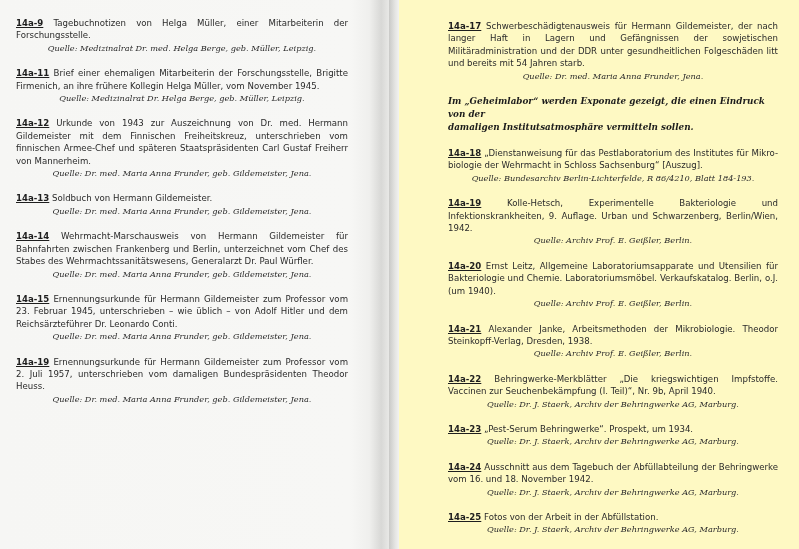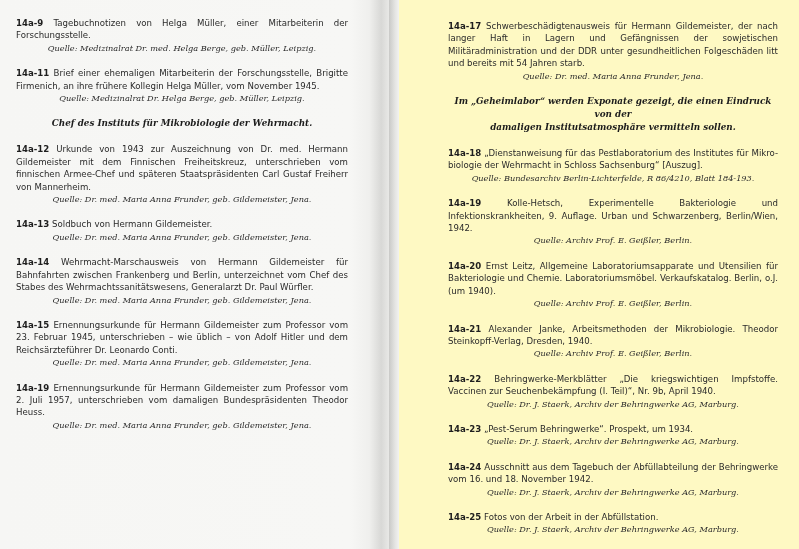--- a/index.html
+++ b/index.html
@@ -20,40 +20,39 @@
     background: linear-gradient(to right, #c9c9c7, #e4e4e2 60%, #f2f2f0);
   }
   .page-right {
     position: relative; width: 400px; height: 549px;
     background: #fef9c3;
   }
   .col { position: absolute; font-size: 8.6px; line-height: 12.4px; }
   .page-left .col { left: 16px; top: 17px; width: 332px; }
   .page-right .col { left: 49px; top: 20px; width: 330px; }
   .entry { margin-bottom: 13px; text-align: justify; }
-  .entry .num { font-weight: bold; color: #1e1e1e; }
+  .entry .num { font-weight: bold; color: #1e1e1e; text-decoration: underline; }
   .source { font-family: "DejaVu Serif", serif; font-style: italic; font-size: 8.2px; display: block; text-align: center; }
   .heading {
     font-family: "DejaVu Serif", serif; font-style: italic; font-weight: bold;
     font-size: 8.8px; line-height: 13px; margin-bottom: 13px; color: #1c1c1c;
   }
-  .heading span { display: block; text-align: center; }
+  .heading span { display: block; }
 </style>
 </head>
 <body>
 
 <div class="spread">
   <div class="page-left">
     <div class="col">
       <div id="left-a">
           <div class="entry"><span class="num">14a-9</span> <span>Tagebuchnotizen von Helga Müller, einer Mitarbeiterin der Forschungs­stelle.</span><span class="source">Quelle: Medizinalrat Dr. med. Helga Berge, geb. Müller, Leipzig.</span></div>
           <div class="entry"><span class="num">14a-11</span> <span>Brief einer ehemaligen Mitarbeiterin der Forschungsstelle, Brigitte Firmenich, an ihre frühere Kollegin Helga Müller, vom November 1945.</span><span class="source">Quelle: Medizinalrat Dr. Helga Berge, geb. Müller, Leipzig.</span></div>
         </div>
       <div class="heading">
-        <span>Chef des Instituts für Mikrobiologie der Wehrmacht.</span>
       </div>
       <div id="left-b">
           <div class="entry"><span class="num">14a-12</span> <span>Urkunde von 1943 zur Auszeichnung von Dr. med. Hermann Gildemei­ster mit dem Finnischen Freiheitskreuz, unterschrieben vom finnischen Armee-Chef und späteren Staatspräsidenten Carl Gustaf Freiherr von Mannerheim.</span><span class="source">Quelle: Dr. med. Maria Anna Frunder, geb. Gildemeister, Jena.</span></div>
           <div class="entry"><span class="num">14a-13</span> <span>Soldbuch von Hermann Gildemeister.</span><span class="source">Quelle: Dr. med. Maria Anna Frunder, geb. Gildemeister, Jena.</span></div>
           <div class="entry"><span class="num">14a-14</span> <span>Wehrmacht-Marschausweis von Hermann Gildemeister für Bahnfahr­ten zwischen Frankenberg und Berlin, unterzeichnet vom Chef des Stabes des Wehrmachtssanitätswesens, Generalarzt Dr. Paul Würfler.</span><span class="source">Quelle: Dr. med. Maria Anna Frunder, geb. Gildemeister, Jena.</span></div>
           <div class="entry"><span class="num">14a-15</span> <span>Ernennungsurkunde für Hermann Gildemeister zum Professor vom 23. Februar 1945, unterschrieben – wie üblich – von Adolf Hitler und dem Reichs­ärzteführer Dr. Leonardo Conti.</span><span class="source">Quelle: Dr. med. Maria Anna Frunder, geb. Gildemeister, Jena.</span></div>
           <div class="entry"><span class="num">14a-19</span> <span>Ernennungsurkunde für Hermann Gildemeister zum Professor vom 2. Juli 1957, unterschrieben vom damaligen Bundespräsidenten Theodor Heuss.</span><span class="source">Quelle: Dr. med. Maria Anna Frunder, geb. Gildemeister, Jena.</span></div>
         </div>
     </div>
   </div>
@@ -64,21 +63,21 @@
           <div class="entry"><span class="num">14a-17</span> <span>Schwerbeschädigtenausweis für Hermann Gildemeister, der nach langer Haft in Lagern und Gefängnissen der sowjetischen Militäradministration und der DDR unter gesundheitlichen Folgeschäden litt und bereits mit 54 Jahren starb.</span><span class="source">Quelle: Dr. med. Maria Anna Frunder, Jena.</span></div>
         </div>
       <div class="heading">
         <span>Im „Geheimlabor“ werden Exponate gezeigt, die einen Eindruck von der</span>
         <span>damaligen Institutsatmosphäre vermitteln sollen.</span>
       </div>
       <div id="right-b">
           <div class="entry"><span class="num">14a-18</span> <span>„Dienstanweisung für das Pestlaboratorium des Institutes für Mikro­biologie der Wehrmacht in Schloss Sachsenburg“ [Auszug].</span><span class="source">Quelle: Bundesarchiv Berlin-Lichterfelde, R 86/4210, Blatt 184-193.</span></div>
           <div class="entry"><span class="num">14a-19</span> <span>Kolle-Hetsch, Experimentelle Bakteriologie und Infektionskrankheiten, 9. Auflage. Urban und Schwarzenberg, Berlin/Wien, 1942.</span><span class="source">Quelle: Archiv Prof. E. Geißler, Berlin.</span></div>
           <div class="entry"><span class="num">14a-20</span> <span>Ernst Leitz, Allgemeine Laboratoriumsapparate und Utensilien für Bakte­riologie und Chemie. Laboratoriumsmöbel. Verkaufskatalog. Berlin, o.J. (um 1940).</span><span class="source">Quelle: Archiv Prof. E. Geißler, Berlin.</span></div>
-          <div class="entry"><span class="num">14a-21</span> <span>Alexander Janke, Arbeitsmethoden der Mikrobiologie. Theodor Steinkopff-Verlag, Dresden, 1940.</span><span class="source">Quelle: Archiv Prof. E. Geißler, Berlin.</span></div>
+          <div class="entry"><span class="num">14a-21</span> <span>Alexander Janke, Arbeitsmethoden der Mikrobiologie. Theodor Steinkopff-Verlag, Dresden, 1938.</span><span class="source">Quelle: Archiv Prof. E. Geißler, Berlin.</span></div>
           <div class="entry"><span class="num">14a-22</span> <span>Behringwerke-Merkblätter „Die kriegswichtigen Impfstoffe. Vaccinen zur Seuchenbekämpfung (I. Teil)“, Nr. 9b, April 1940.</span><span class="source">Quelle: Dr. J. Staerk, Archiv der Behringwerke AG, Marburg.</span></div>
           <div class="entry"><span class="num">14a-23</span> <span>„Pest-Serum Behringwerke“. Prospekt, um 1934.</span><span class="source">Quelle: Dr. J. Staerk, Archiv der Behringwerke AG, Marburg.</span></div>
           <div class="entry"><span class="num">14a-24</span> <span>Ausschnitt aus dem Tagebuch der Abfüllabteilung der Behringwerke vom 16. und 18. November 1942.</span><span class="source">Quelle: Dr. J. Staerk, Archiv der Behringwerke AG, Marburg.</span></div>
           <div class="entry"><span class="num">14a-25</span> <span>Fotos von der Arbeit in der Abfüllstation.</span><span class="source">Quelle: Dr. J. Staerk, Archiv der Behringwerke AG, Marburg.</span></div>
           <div class="entry"> </div>
         </div>
     </div>
   </div>
 </div>
 

